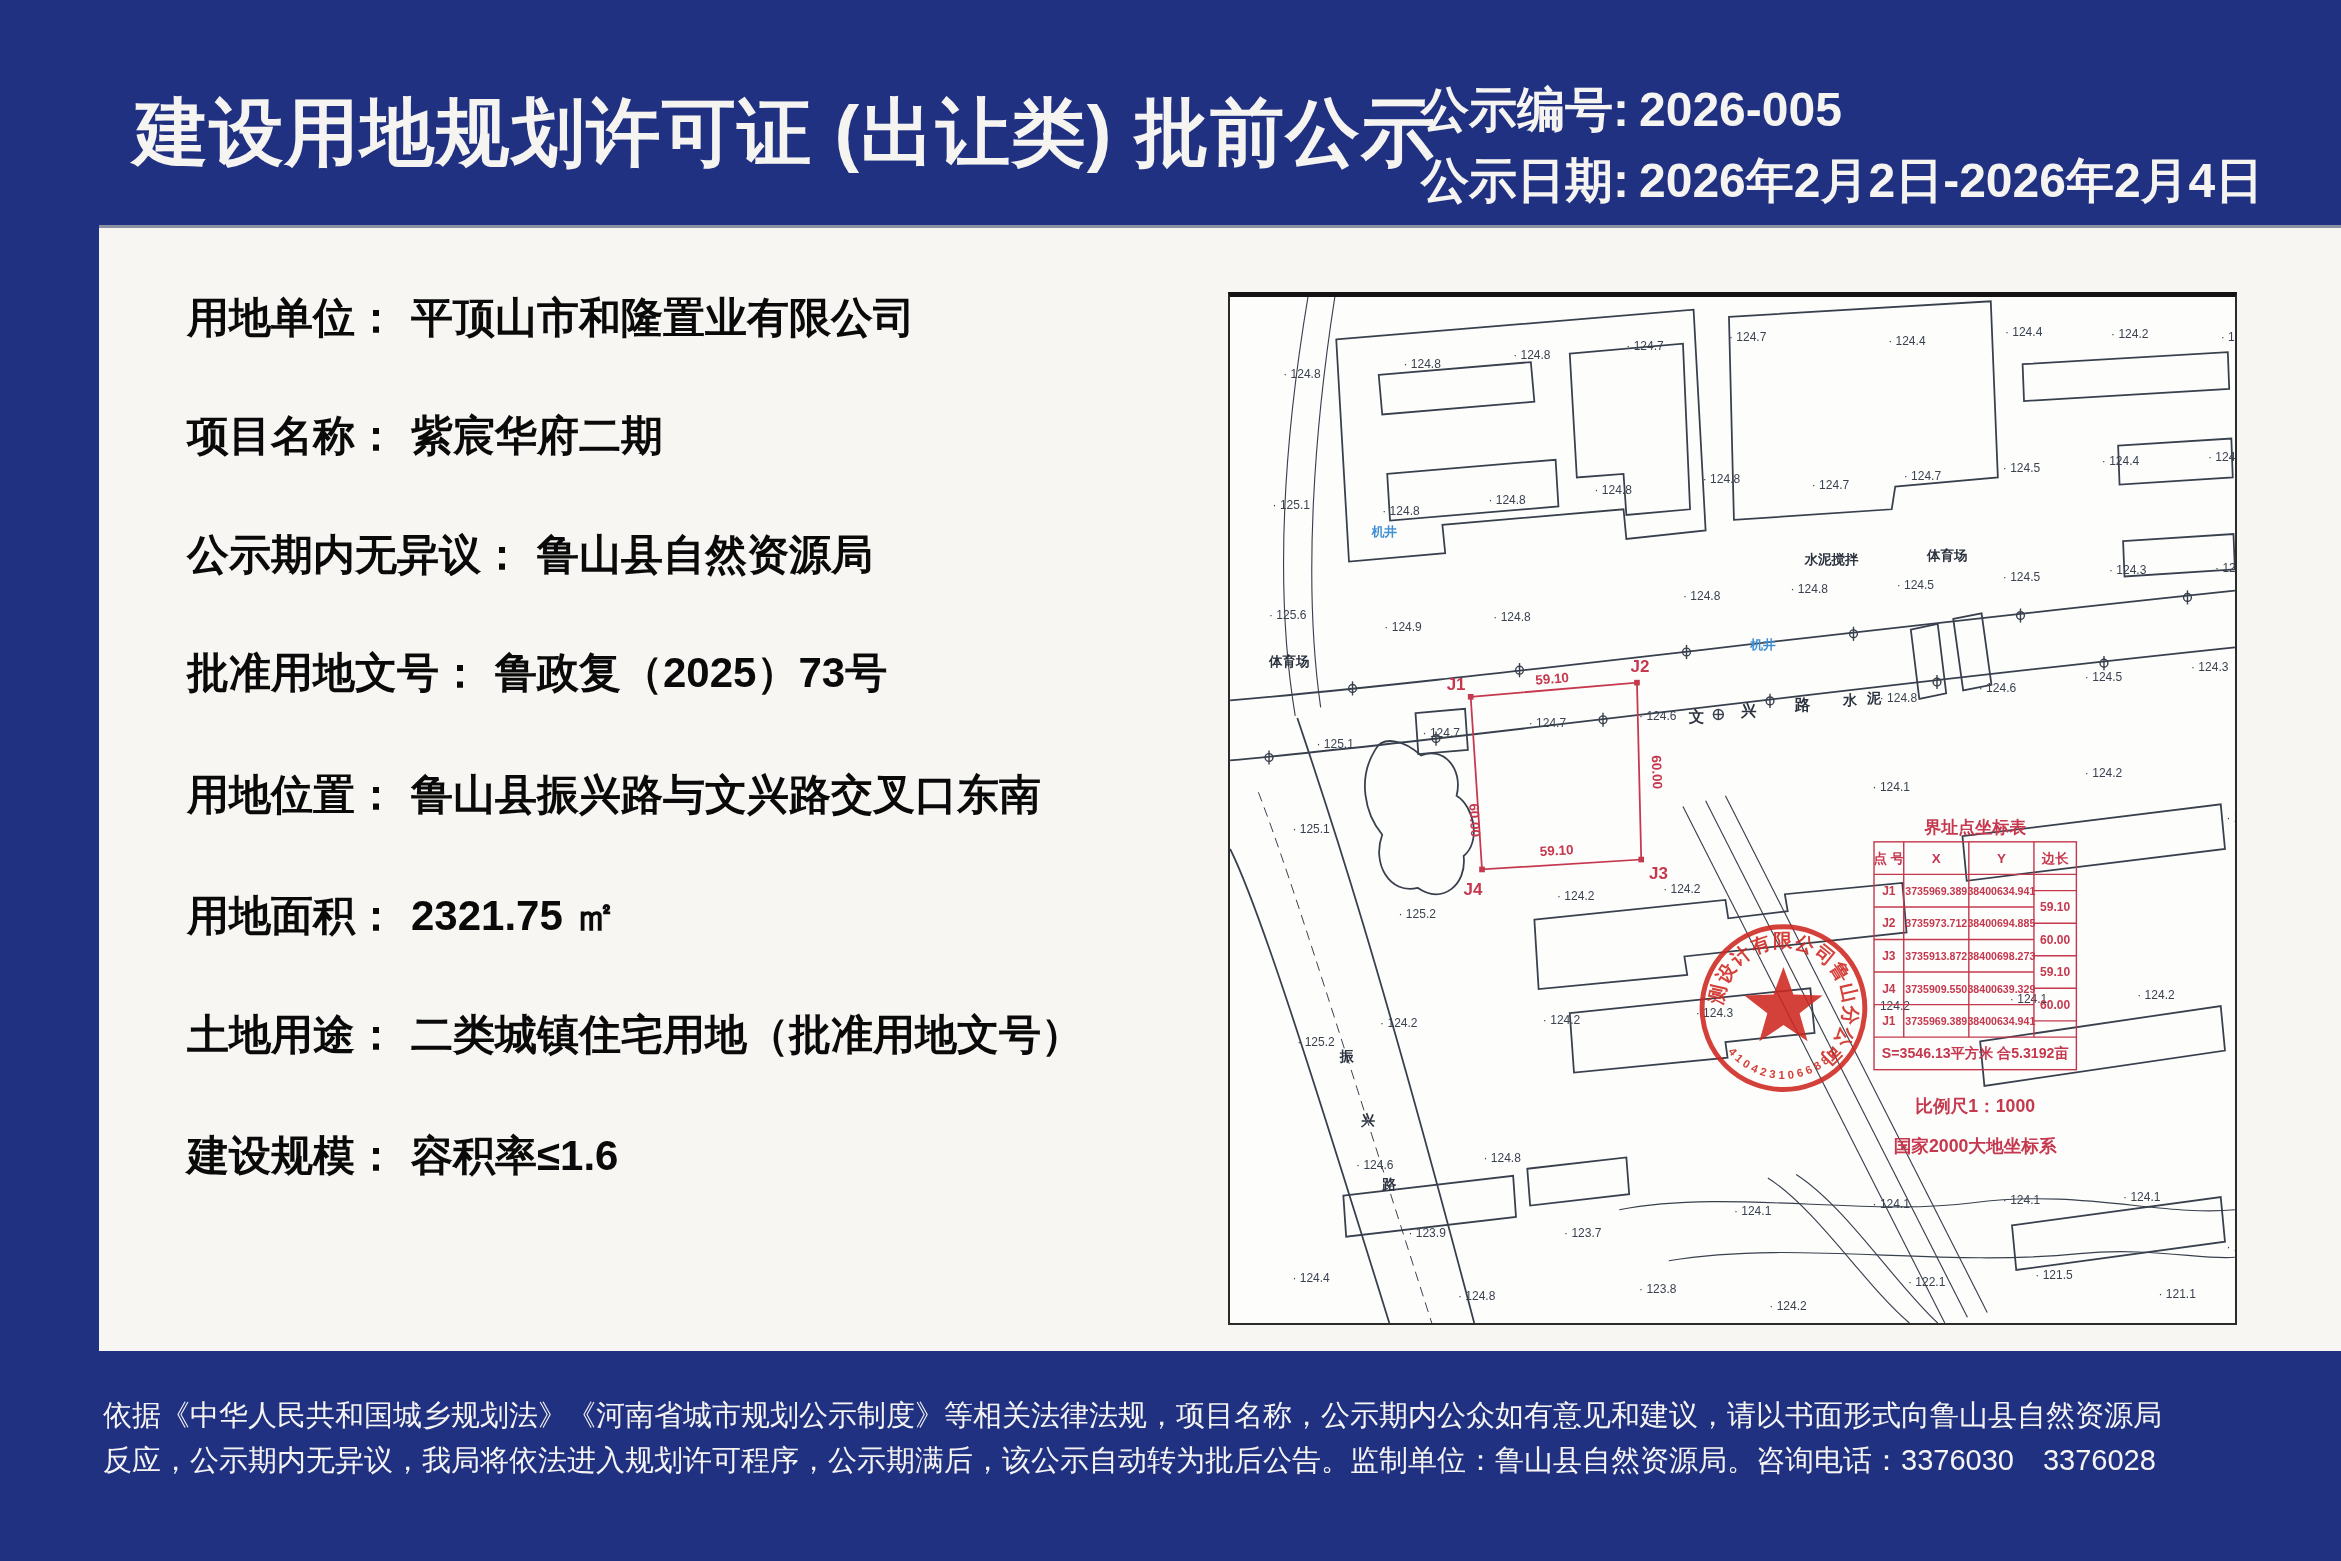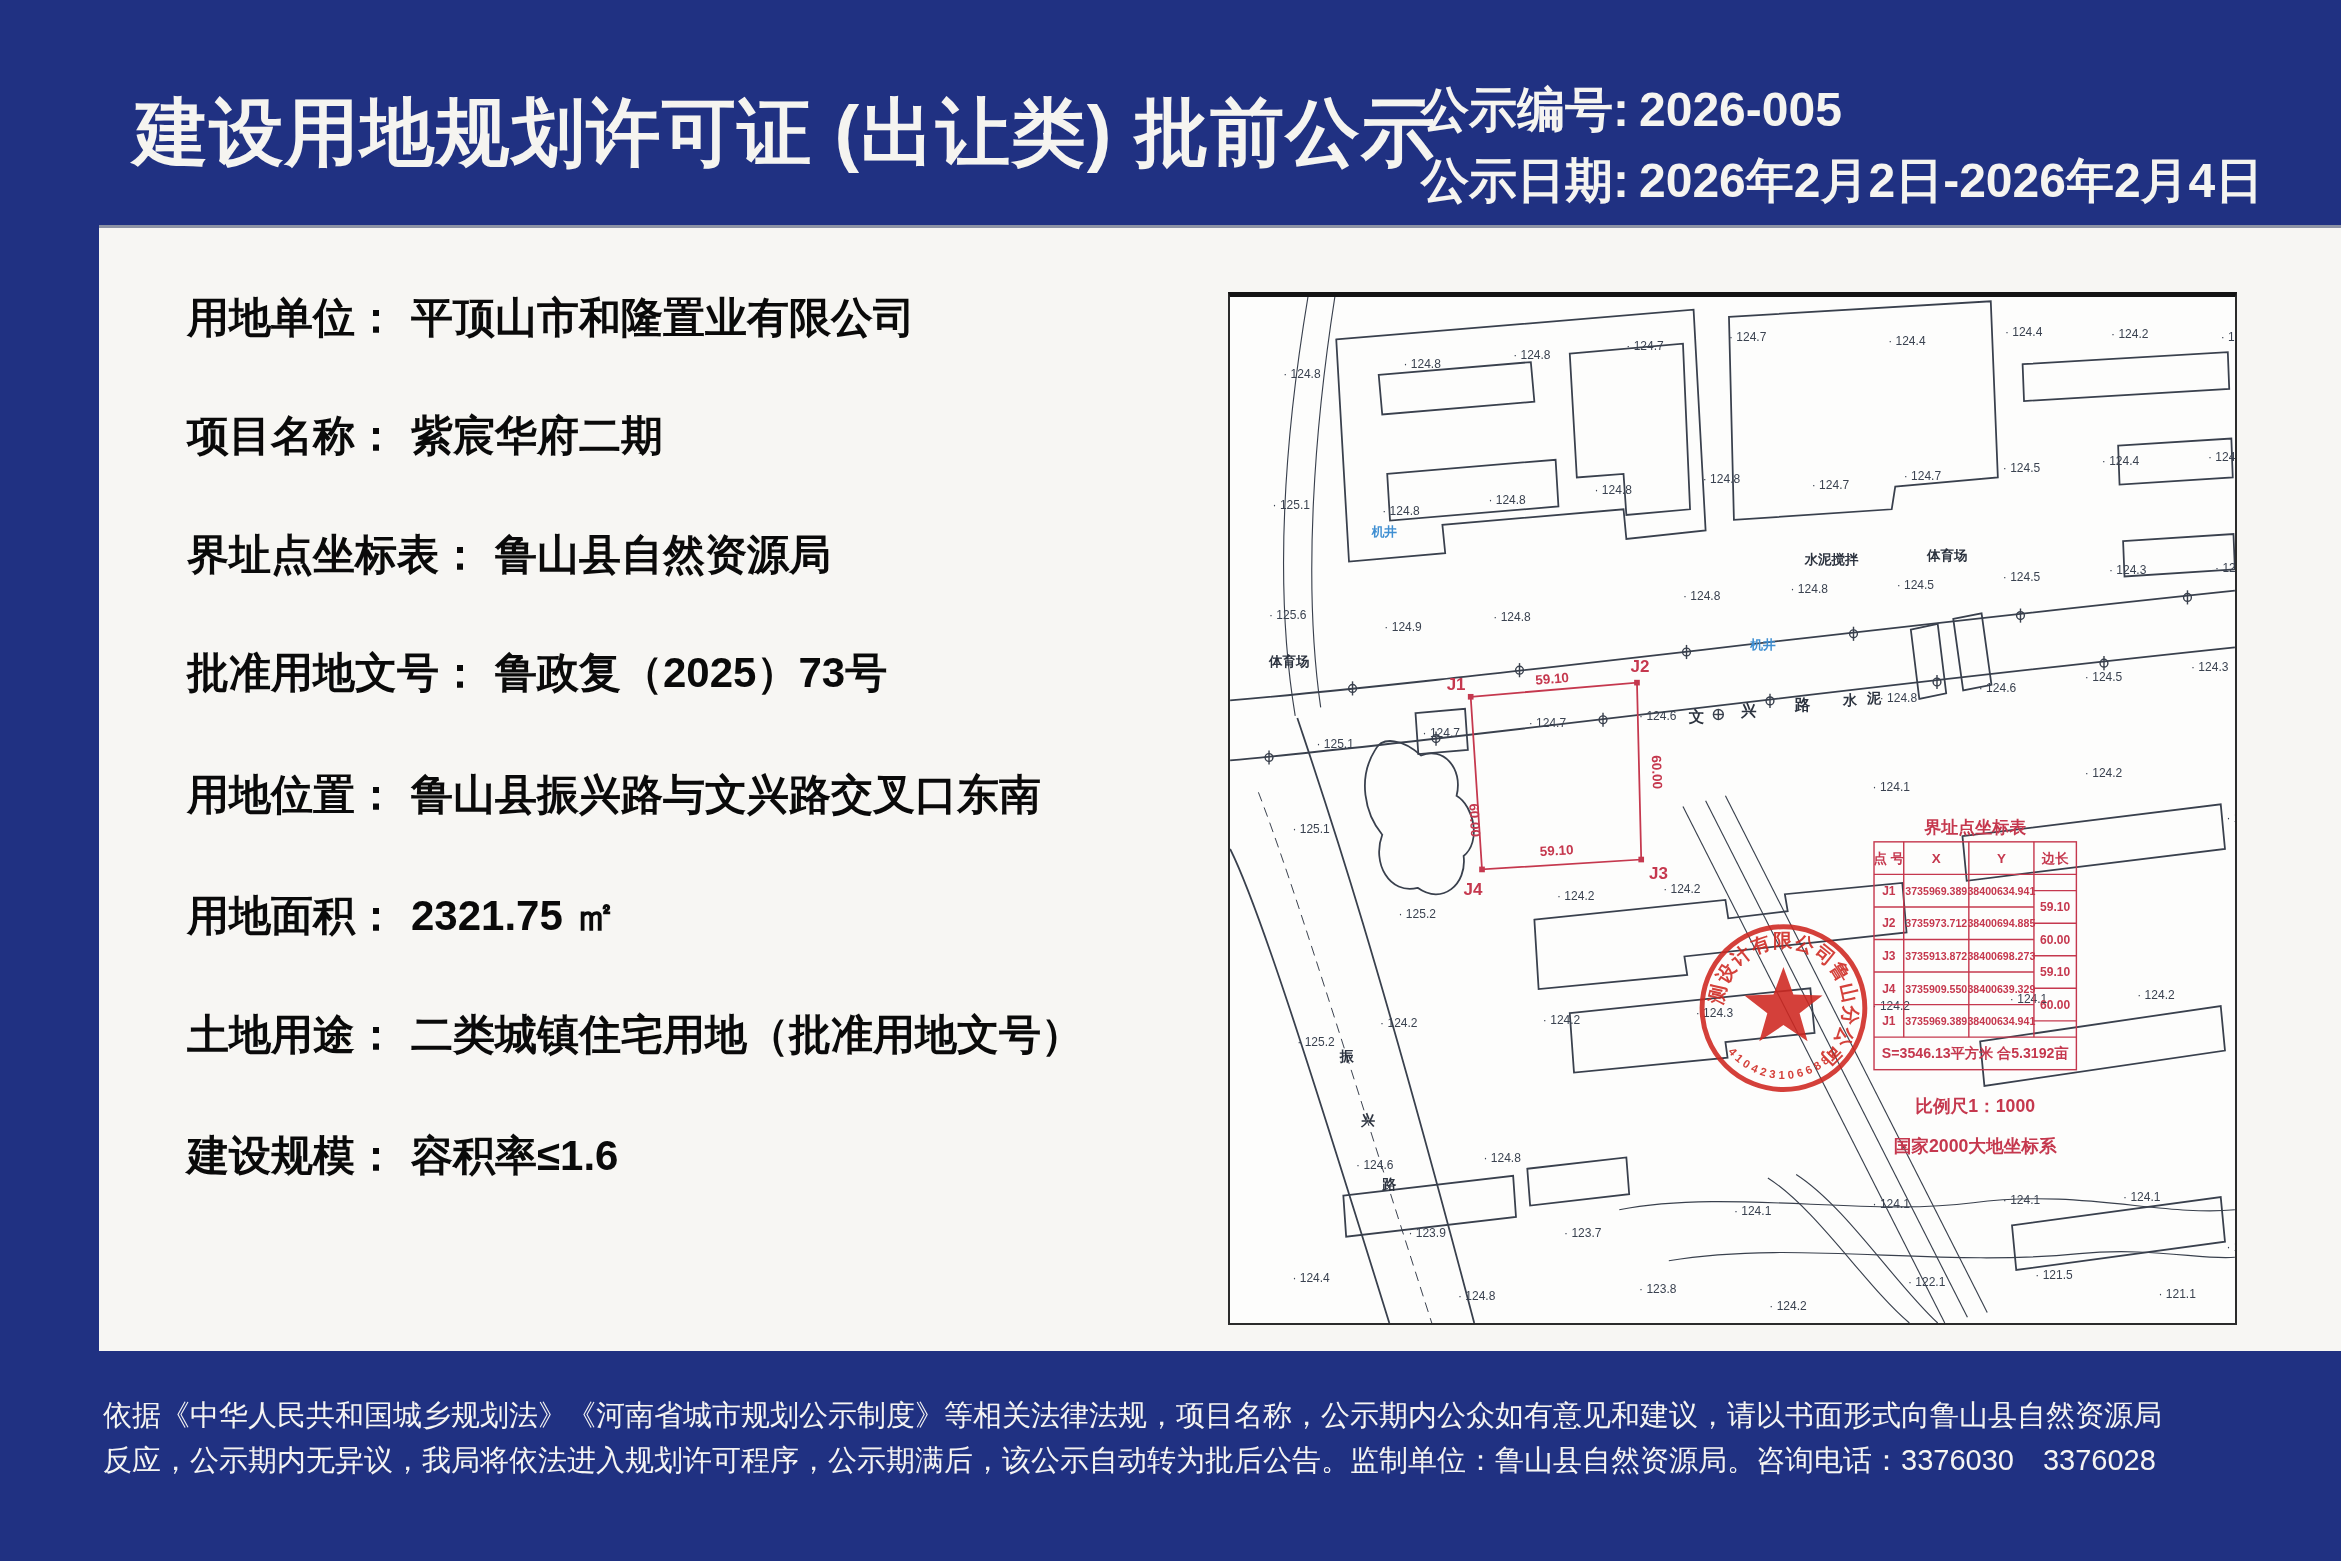--- a/index.html
+++ b/index.html
@@ -50,21 +50,21 @@
     </div>
     <div class="meta-line">
       <span class="lbl">公示日期:</span><span>2026年2月2日-2026年2月4日</span>
     </div>
   </div>
 
   <div class="panel">
 
     <div class="field-row" style="top:69px"><span class="flabel">用地单位：</span><span>平顶山市和隆置业有限公司</span></div>
     <div class="field-row" style="top:187px"><span class="flabel">项目名称：</span><span>紫宸华府二期</span></div>
-    <div class="field-row" style="top:306px"><span class="flabel">界址点坐标表：</span><span>鲁山县自然资源局</span></div>
+    <div class="field-row" style="top:306px"><span class="flabel">公示期内无异议：</span><span>鲁山县自然资源局</span></div>
     <div class="field-row" style="top:424px"><span class="flabel">批准用地文号：</span><span>鲁政复（2025）73号</span></div>
     <div class="field-row" style="top:546px"><span class="flabel">用地位置：</span><span>鲁山县振兴路与文兴路交叉口东南</span></div>
     <div class="field-row" style="top:667px"><span class="flabel">用地面积：</span><span>2321.75 ㎡</span></div>
     <div class="field-row" style="top:786px"><span class="flabel">土地用途：</span><span>二类城镇住宅用地（批准用地文号）</span></div>
     <div class="field-row" style="top:907px"><span class="flabel">建设规模：</span><span>容积率≤1.6</span></div>
 
     <div class="map-box">
       <svg width="1005" height="1026" viewBox="0 0 1420 1450">
 
         <g>

